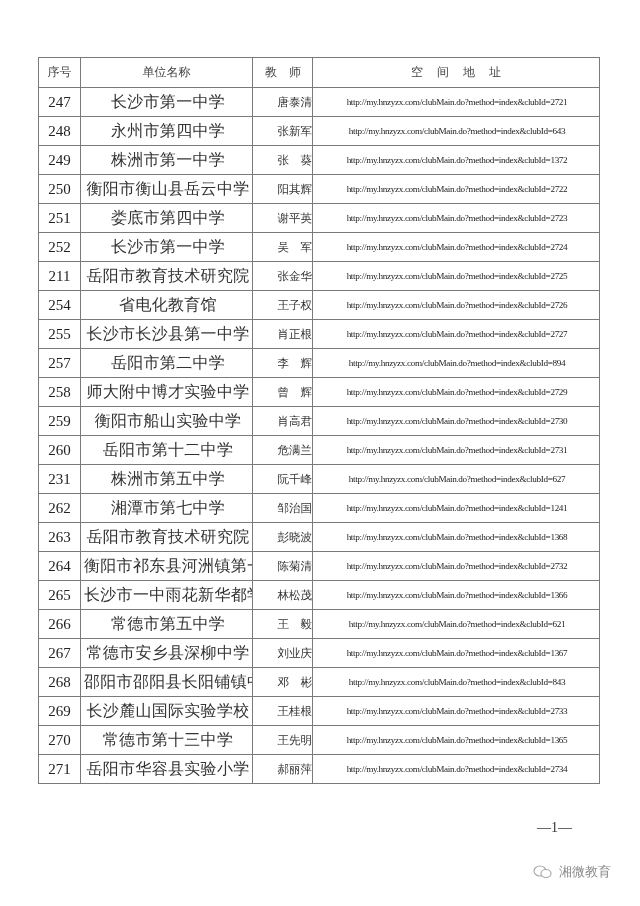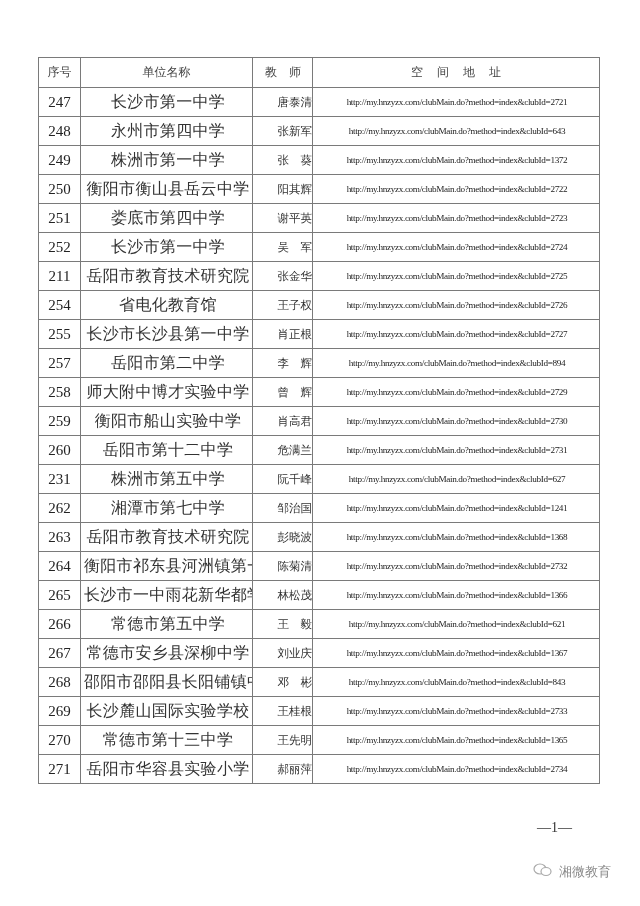--- a/index.html
+++ b/index.html
@@ -13,21 +13,21 @@
   .page-table th.wide { letter-spacing:14px; padding-left:14px; }
   .page-table th.teacher-h { letter-spacing:12px; padding-left:12px; }
   .page-table td.no { text-align:center; font-size:15px; font-family:"Liberation Serif", serif; color:#222; }
   .page-table td.unit { text-align:center; padding-left:3px; font-size:16px; letter-spacing:0.3px; color:#333; }
   .page-table td.teacher { text-align:right; font-size:11.5px; color:#333; }
   .page-table td.url { text-align:center; padding-left:2px; font-family:"Liberation Serif", serif;
                        font-size:9.2px; letter-spacing:-0.35px; color:#222; }
   col.c1 { width:42px; } col.c2 { width:172px; } col.c3 { width:60px; } col.c4 { width:287px; }
   .page-number { position:absolute; left:537px; top:820px; font-family:"Liberation Serif", serif;
                  font-size:14px; color:#333; }
-  .watermark { position:absolute; left:533px; top:863px; display:flex; gap:6px;
+  .watermark { position:absolute; left:533px; top:863px; display:flex; align-items:center; gap:6px;
                color:#8a8a8a; font-family:"DejaVu Sans", sans-serif; font-size:13px; }
   .watermark svg { display:block; }
 </style>
 </head>
 <body>
 
 <table class="page-table">
   <colgroup>
       <col class="c1">
       <col class="c2">

